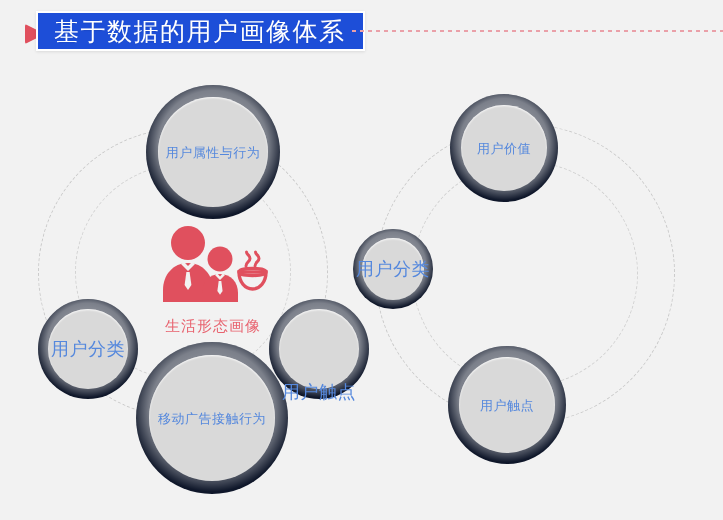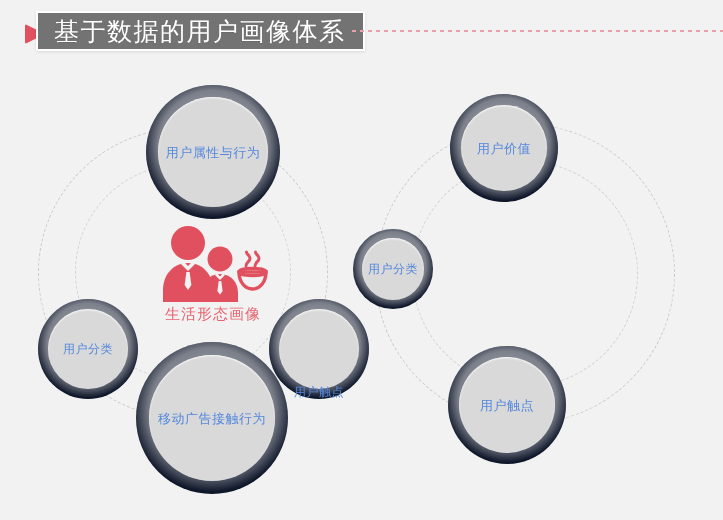--- a/index.html
+++ b/index.html
@@ -13,21 +13,21 @@
 
   
   .hdr{ position:absolute; left:0; top:0; width:723px; height:66px; }
   .hdr-notch{
     position:absolute; left:25px; top:24px; width:14px; height:20px;
     background:#e0505e; clip-path:polygon(0 0,100% 35%,100% 65%,0 100%);
     border-radius:2px 0 0 2px;
   }
   .title-box{
     position:absolute; left:36px; top:11px; height:40px;
-    background:#737373; padding:0 17px 0 16px;
+    background:#1d4ed8; padding:0 17px 0 16px;
     border:2px solid #ffffff;
     box-shadow:0 1px 3px rgba(0,0,0,.10);
     display:flex; align-items:center; justify-content:center;
   }
   .title-box .t{
     color:#ffffff; font-size:25px; line-height:25px;
     letter-spacing:1.5px; font-weight:400; white-space:nowrap;
     text-shadow:0 1px 1px rgba(0,0,0,.08);
   }
   .hdr-dots{
@@ -63,29 +63,29 @@
   .node .disc{
     position:absolute; border-radius:50%;
     background:#d9d9d9;
     box-shadow:inset 0 1px 2px rgba(255,255,255,.85),0 1px 2px rgba(0,0,0,.03);
   }
   .node .lbl{
     position:relative; z-index:3;
     color:#5588dd; font-size:13px; line-height:13px;
     white-space:nowrap; letter-spacing:.5px;
   }
-  .node.sm .lbl{ font-size:12px; }
+  .node.sm .lbl{ font-size:18px; }
 
   
   .center{
     position:absolute; z-index:6;
     display:flex; flex-direction:column; align-items:center;
   }
   .center .cap{
-    margin-top:4px; color:#e8636f; font-size:15px; line-height:15px;
+    margin-top:16px; color:#e8636f; font-size:15px; line-height:15px;
     letter-spacing:1px; white-space:nowrap;
   }
   .ico{ display:block; }
 </style>
 </head>
 <body>
 
 <div id="stage">
 
   <div class="hdr">

